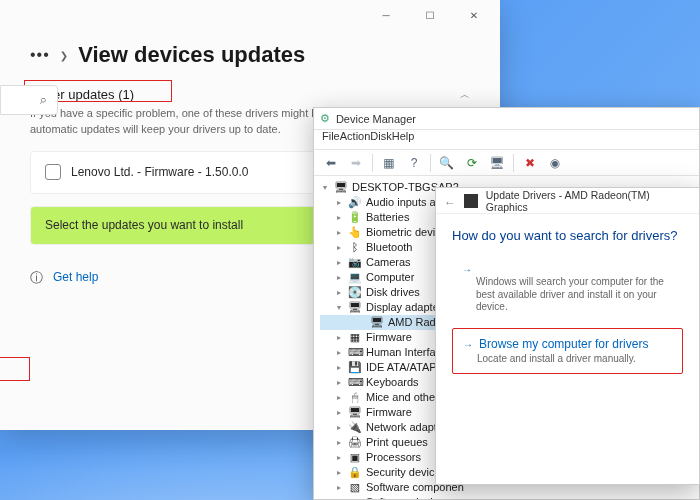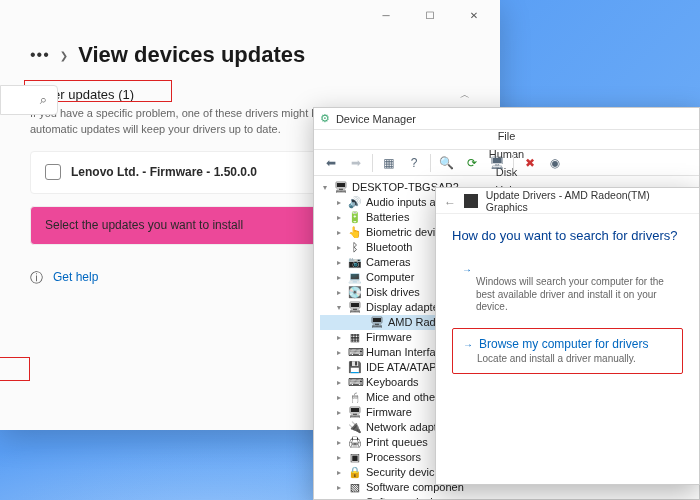--- a/index.html
+++ b/index.html
@@ -11,34 +11,34 @@
   .titlebar { height: 30px; display: flex; justify-content: flex-end; align-items: center; padding-right: 4px; }
   .winbtn { width: 44px; height: 28px; display: flex; align-items: center; justify-content: center; color: #555; font-size: 10px; }
   .settings-body { padding: 12px 30px 0 30px; }
   .bc-row { display: flex; align-items: center; gap: 10px; font-size: 13px; color: #333; }
   .dots { font-size: 16px; letter-spacing: 1px; }
   .chev { font-size: 10px; color: #666; }
   .bc-title { font-size: 22px; font-weight: 600; color: #1a1a1a; }
   .section { margin-top: 18px; font-size: 12px; color: #4a4a4a; line-height: 1.4; position: relative; }
   .sec-head { font-size: 13px; color: #1a1a1a; display: flex; justify-content: space-between; align-items: center; }
   .redbox1 { position: absolute; left: -6px; top: -6px; width: 148px; height: 22px; border: 1.5px solid #d22; pointer-events: none; }
-  .card { margin-top: 14px; padding: 12px 14px; background: #fff; border: 1px solid #eee; border-radius: 4px; display: flex; align-items: center; gap: 10px; font-size: 12px; color: #2a2a2a; font-weight: bold; }
+  .card { margin-top: 14px; padding: 12px 14px; background: #fff; border: 1px solid #eee; border-radius: 4px; display: flex; align-items: center; gap: 10px; font-size: 12px; color: #2a2a2a; }
   .chk { width: 16px; height: 16px; border: 1px solid #888; border-radius: 3px; }
-  .sel-row { margin-top: 12px; padding: 10px 14px; background: #ec4899; border: 1px solid #eee; border-radius: 4px; font-size: 12px; color: #2a2a2a; }
+  .sel-row { margin-top: 12px; padding: 10px 14px; background: #bef264; border: 1px solid #eee; border-radius: 4px; font-size: 12px; color: #2a2a2a; }
   .help-row { margin-top: 24px; display: flex; align-items: center; gap: 10px; font-size: 12px; color: #0067c0; }
   .help-row .ic { color: #555; font-size: 13px; }
   .search-stub { position: absolute; left: 0; top: 85px; width: 58px; height: 30px; background: #fff; border: 1px solid #ddd; border-top-right-radius: 4px; border-bottom-right-radius: 4px; display: flex; align-items: center; justify-content: flex-end; padding-right: 10px; color: #666; font-size: 13px; }
   .redbox-bottom { position: absolute; left: 0; top: 357px; width: 30px; height: 24px; border: 1.5px solid #d22; border-left: none; }
   .caret-up { font-size: 10px; color: #555; }
 
   
   .dm-win { position: absolute; left: 313px; top: 107px; width: 387px; height: 393px; background: #fff; border: 1px solid #ccc; box-shadow: 0 6px 24px rgba(0,0,0,0.25); font-size: 11px; }
   .dm-title { height: 22px; display: flex; align-items: center; gap: 6px; padding: 0 6px; border-bottom: 1px solid #e4e4e4; color: #333; }
   .dm-title .ic { font-size: 11px; color: #4a7; }
-  .dm-menu { height: 20px; display: flex; align-items: center; gap: 6px; padding: 0 8px; color: #333; border-bottom: 1px solid #e4e4e4; flex-direction: column; }
+  .dm-menu { height: 20px; display: flex; align-items: flex-start; gap: 0; padding: 0 8px; color: #333; border-bottom: 1px solid #e4e4e4; }
   .dm-tb { height: 26px; display: flex; align-items: center; gap: 3px; padding: 0 6px; border-bottom: 1px solid #e4e4e4; }
   .tb-btn { width: 22px; height: 20px; display: flex; align-items: center; justify-content: center; font-size: 12px; color: #567; border: 1px solid transparent; border-radius: 2px; }
   .tb-sep { width: 1px; height: 18px; background: #ddd; margin: 0 2px; }
   .dm-tree { padding: 4px 2px 4px 6px; height: calc(100% - 68px); overflow: hidden; line-height: 15px; color: #222; }
   .node { display: flex; align-items: center; gap: 4px; padding-left: 0; white-space: nowrap; }
   .node .ar { width: 10px; color: #888; font-size: 8px; display: inline-block; text-align: center; }
   .node .ic2 { width: 14px; font-size: 11px; text-align: center; }
   .lvl1 { padding-left: 14px; }
   .lvl2 { padding-left: 36px; }
   .sel-node { background: #cde6f7; }
@@ -97,21 +97,21 @@
 </div>
 <div class="redbox-bottom"></div>
 
 <div class="dm-win">
   <div class="dm-title">
     <span class="ic">⚙</span>
     <span>Device Manager</span>
   </div>
   <div class="dm-menu">
     <span>File</span>
-    <span>Human</span>
+    <span>Action</span>
     <span>Disk</span>
     <span>Help</span>
   </div>
   <div class="dm-tb">
     <div class="tb-btn">⬅</div>
     <div class="tb-btn" style="opacity:.4">➡</div>
     <div class="tb-sep"></div>
     <div class="tb-btn">▦</div>
     <div class="tb-btn">?</div>
     <div class="tb-sep"></div>

